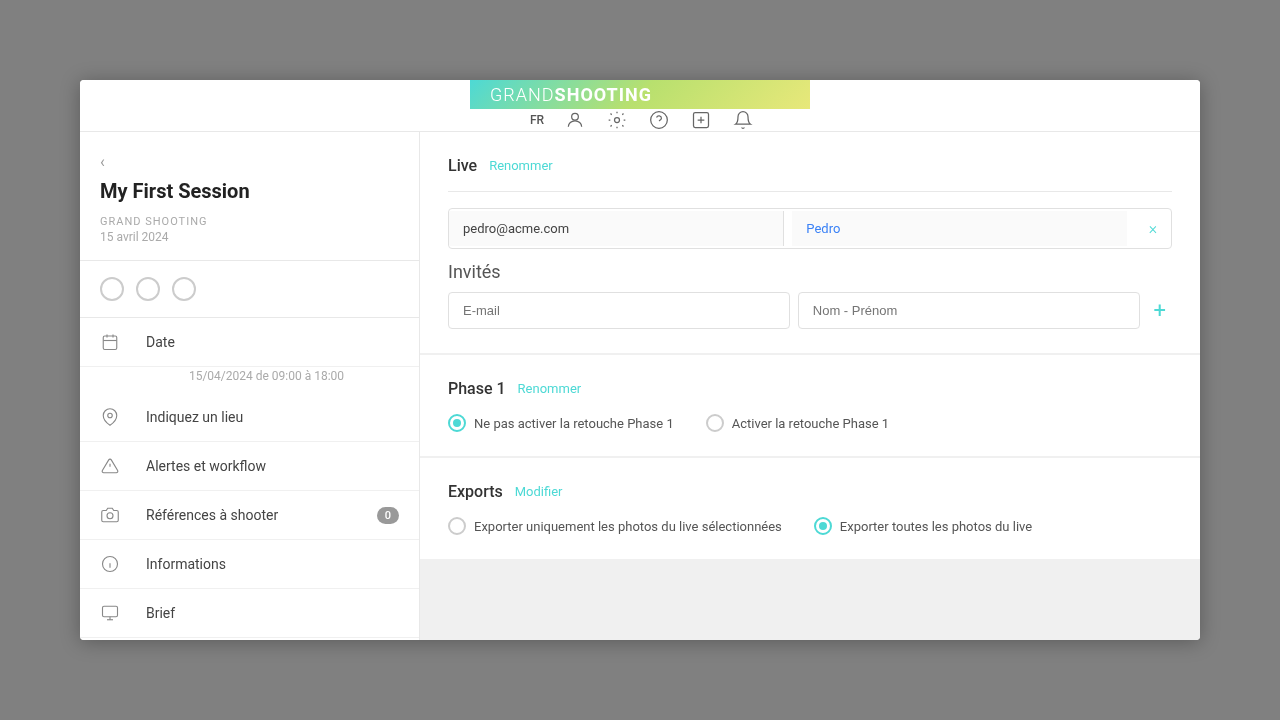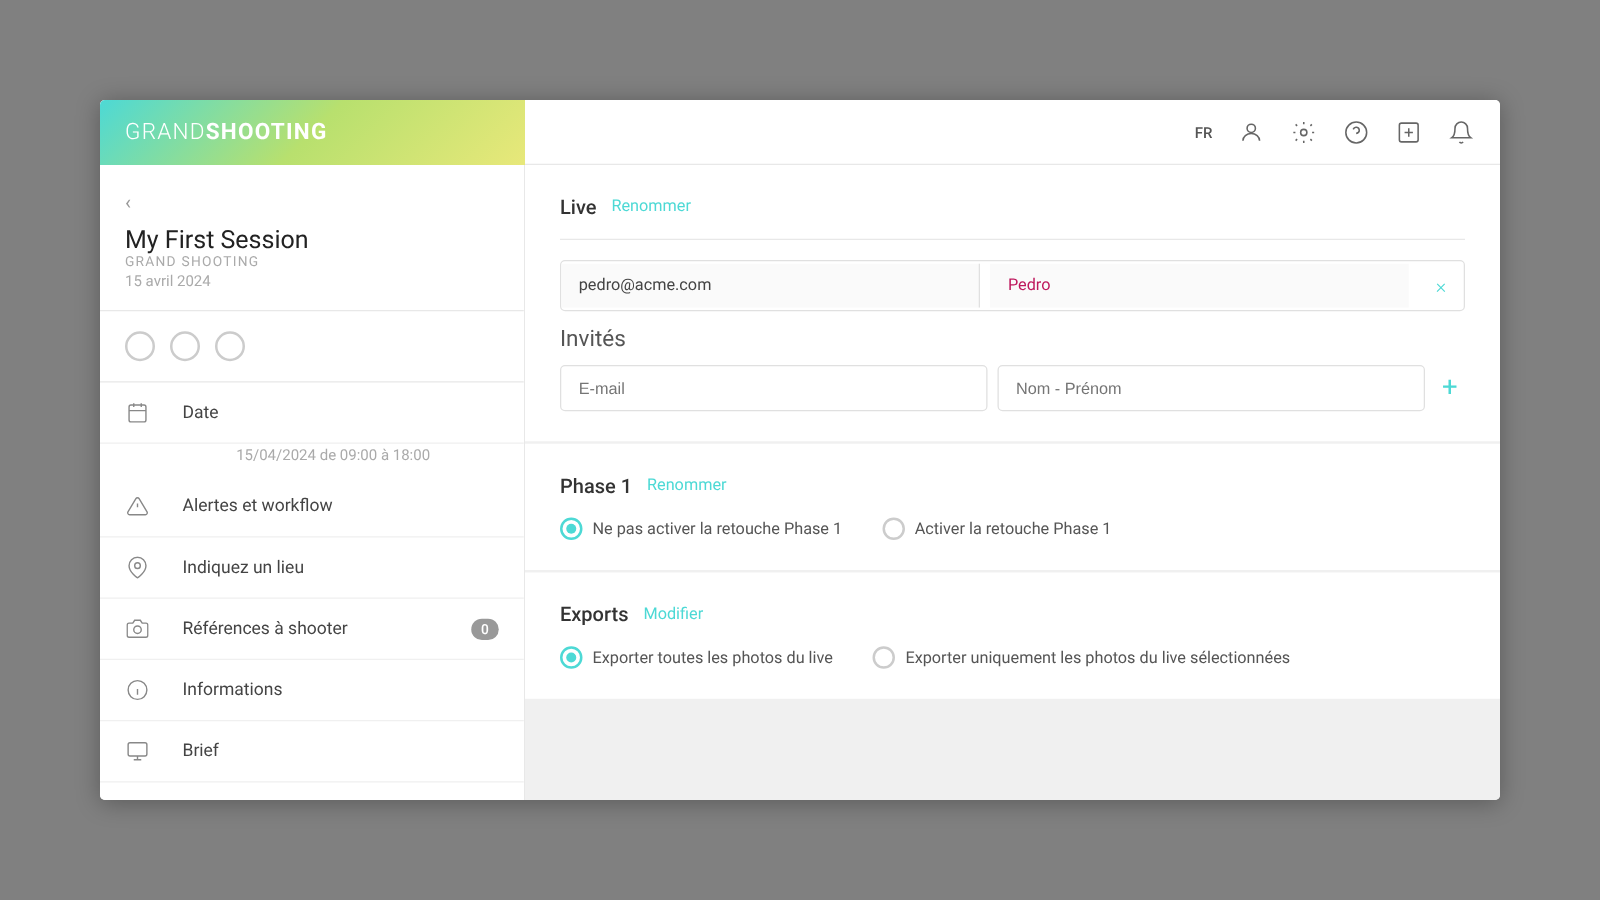--- a/index.html
+++ b/index.html
@@ -26,20 +26,21 @@
     
     .header {
       height: 52px;
       background: white;
       display: flex;
       align-items: center;
       justify-content: space-between;
       padding: 0 20px;
       border-bottom: 1px solid #e8e8e8;
       flex-shrink: 0;
+      flex-direction: column;
     }
     .logo-area {
       display: flex;
       align-items: center;
       background: linear-gradient(135deg, #4dd9d5 0%, #b8e06e 50%, #e8e87a 100%);
       margin: -0px;
       padding: 0 20px;
       height: 52px;
       width: 340px;
     }
@@ -103,23 +104,23 @@
     .back-btn {
       display: inline-flex;
       align-items: center;
       color: #999;
       cursor: pointer;
       margin-bottom: 8px;
       font-size: 16px;
     }
     .session-title {
       font-size: 20px;
-      font-weight: 400;
+      font-weight: 700;
       color: #222;
-      margin-bottom: 0;
+      margin-bottom: 12px;
     }
     .session-brand {
       font-size: 11px;
       color: #aaa;
       letter-spacing: 1px;
       text-transform: uppercase;
       margin-bottom: 2px;
     }
     .session-date {
       font-size: 12px;
@@ -233,21 +234,21 @@
       padding: 10px 14px;
       font-size: 13px;
       color: #444;
       background: #fafafa;
       border-right: 1px solid #e0e0e0;
     }
     .invite-name {
       flex: 1;
       padding: 10px 14px;
       font-size: 13px;
-      color: #be185d;
+      color: #3b82f6;
       background: #fafafa;
     }
     .invite-close {
       padding: 10px 14px;
       color: #4dd9d5;
       cursor: pointer;
       font-size: 16px;
       font-weight: 300;
     }
 
@@ -388,36 +389,36 @@
               <line x1="3" y1="10" x2="21" y2="10"></line>
             </svg>
         </div>
         <span class="nav-label">Date</span>
       </div>
       <div class="nav-sub">15/04/2024 de 09:00 à 18:00</div>
 
       <div class="nav-item">
         <div class="nav-icon">
           <svg viewBox="0 0 24 24" stroke-width="1.5">
+              <path d="M21 10c0 7-9 13-9 13s-9-6-9-13a9 9 0 0 1 18 0z"></path>
+              <circle cx="12" cy="10" r="3"></circle>
+            </svg>
+        </div>
+        <span class="nav-label">Indiquez un lieu</span>
+      </div>
+
+      <div class="nav-item">
+        <div class="nav-icon">
+          <svg viewBox="0 0 24 24" stroke-width="1.5">
               <path d="M10.29 3.86L1.82 18a2 2 0 0 0 1.71 3h16.94a2 2 0 0 0 1.71-3L13.71 3.86a2 2 0 0 0-3.42 0z"></path>
               <line x1="12" y1="9" x2="12" y2="13"></line>
               <line x1="12" y1="17" x2="12.01" y2="17"></line>
             </svg>
         </div>
         <span class="nav-label">Alertes et workflow</span>
-      </div>
-
-      <div class="nav-item">
-        <div class="nav-icon">
-          <svg viewBox="0 0 24 24" stroke-width="1.5">
-              <path d="M21 10c0 7-9 13-9 13s-9-6-9-13a9 9 0 0 1 18 0z"></path>
-              <circle cx="12" cy="10" r="3"></circle>
-            </svg>
-        </div>
-        <span class="nav-label">Indiquez un lieu</span>
       </div>
 
       <div class="nav-item">
         <div class="nav-icon">
           <svg viewBox="0 0 24 24" stroke-width="1.5">
               <path d="M23 19a2 2 0 0 1-2 2H3a2 2 0 0 1-2-2V8a2 2 0 0 1 2-2h4l2-3h6l2 3h4a2 2 0 0 1 2 2z"></path>
               <circle cx="12" cy="13" r="4"></circle>
             </svg>
         </div>
         <span class="nav-label">Références à shooter</span>
@@ -490,27 +491,27 @@
         </div>
       </div>
 
       <div class="content-section">
         <div class="section-header">
           <span class="section-title">Exports</span>
           <span class="section-action">Modifier</span>
         </div>
         <div class="radio-group">
           <div class="radio-option">
+            <div class="radio-circle"></div>
+            <span class="radio-label">Exporter uniquement les photos du live sélectionnées</span>
+          </div>
+          <div class="radio-option">
             <div class="radio-circle selected">
                 <div></div>
               </div>
             <span class="radio-label">Exporter toutes les photos du live</span>
           </div>
-          <div class="radio-option">
-            <div class="radio-circle"></div>
-            <span class="radio-label">Exporter uniquement les photos du live sélectionnées</span>
-          </div>
         </div>
       </div>
 
     </div>
   </div>
 </div>
 
 </body></html>

